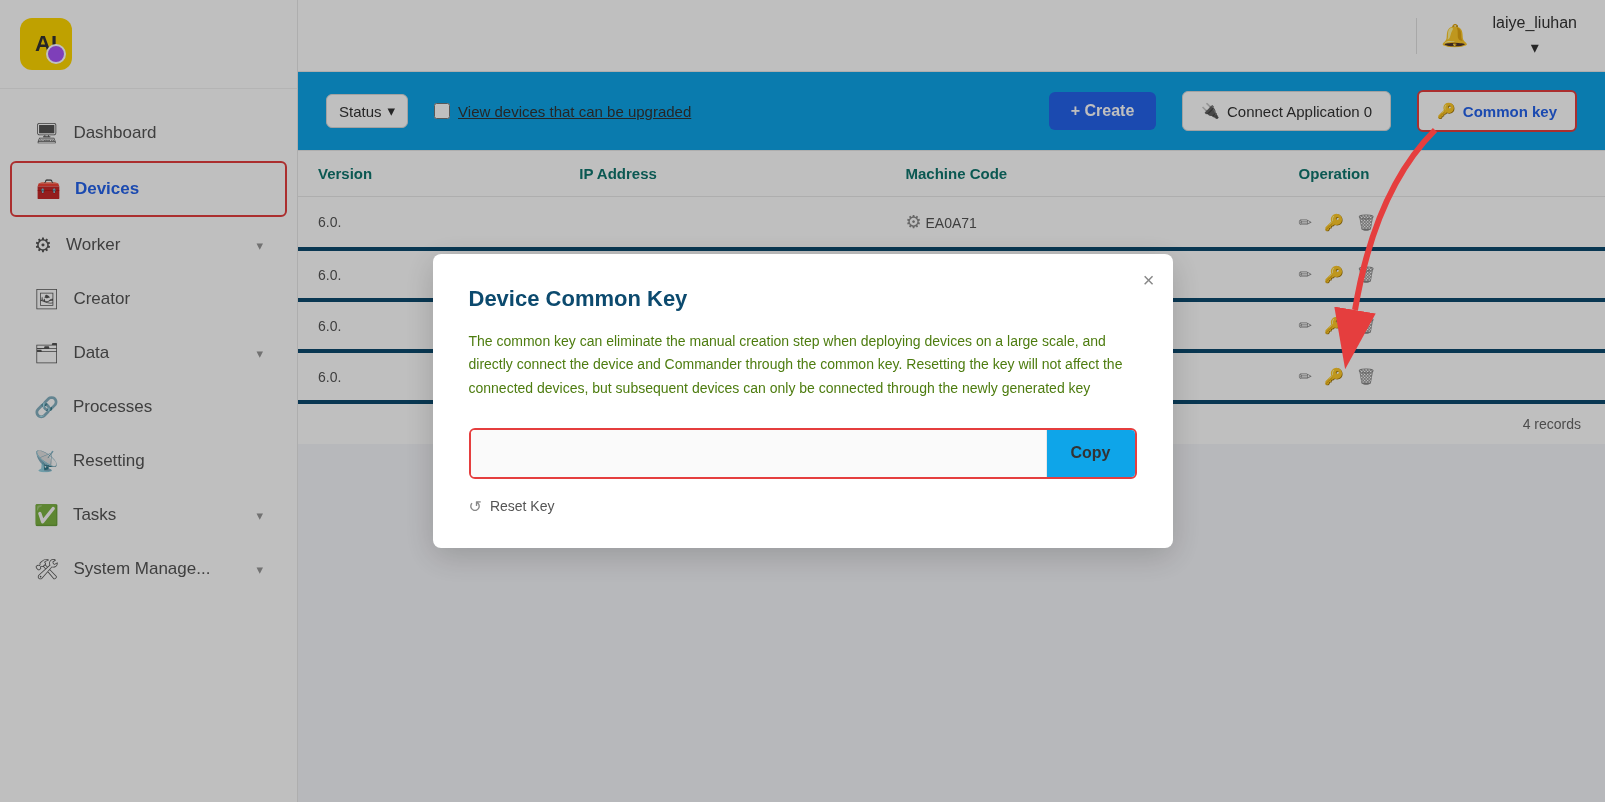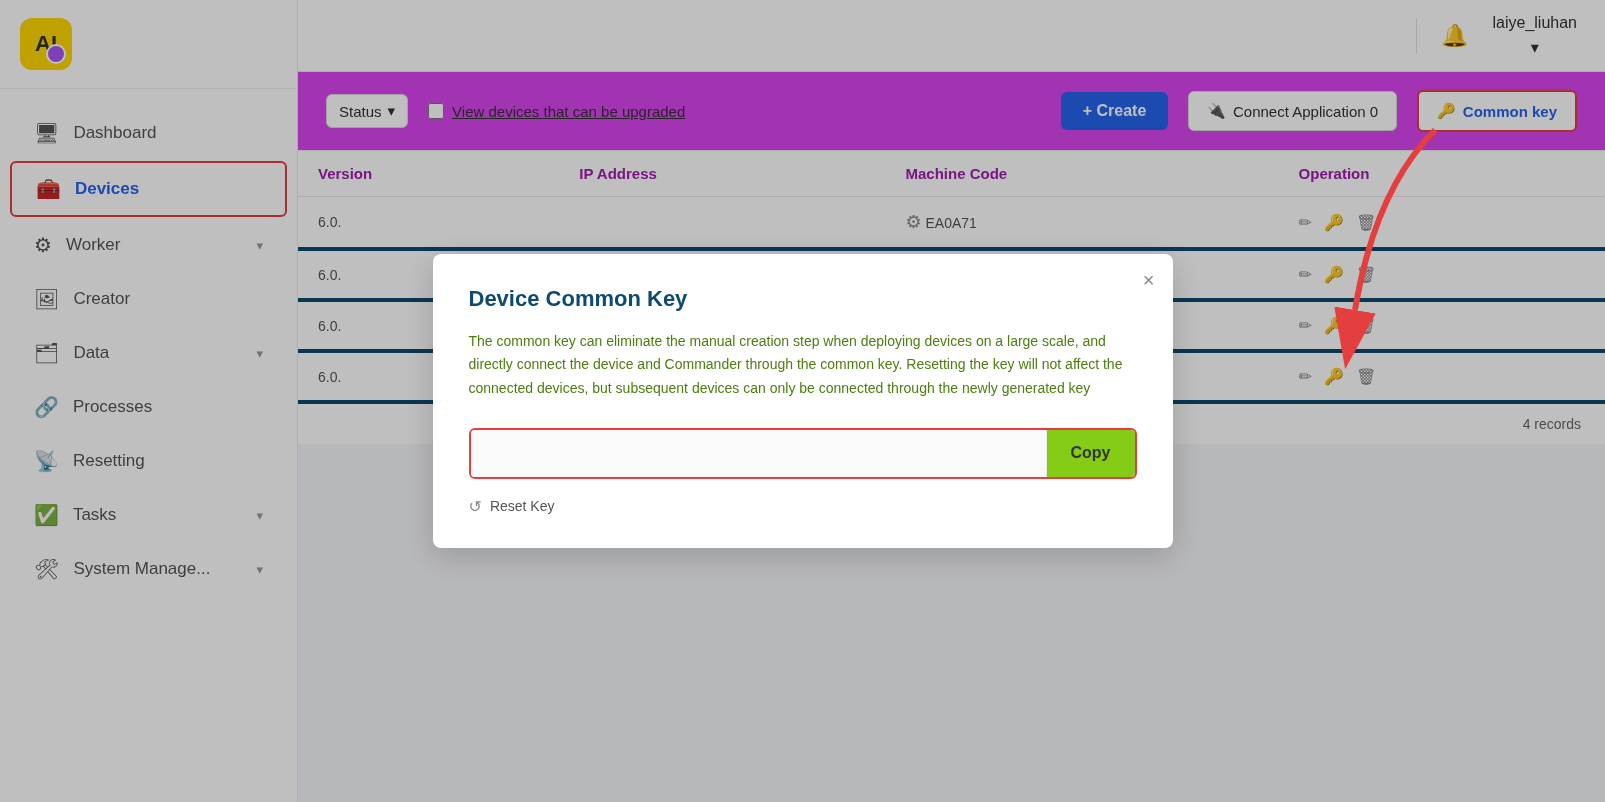--- a/index.html
+++ b/index.html
@@ -118,23 +118,23 @@
       width: 1px;
       height: 36px;
       background: #e0e0e0;
     }
 
     
     .toolbar {
       display: flex;
       align-items: center;
       padding: 18px 28px;
-      background: #d946ef;
+      background: #0ea5e9;
       border-bottom: 1px solid #e8e8e8;
-      gap: 20px;
+      gap: 26px;
     }
     .toolbar-status {
       display: flex;
       align-items: center;
       gap: 6px;
       font-size: 15px;
       color: #333;
       cursor: pointer;
       border: 1px solid #d9d9d9;
       padding: 7px 12px;
@@ -201,21 +201,21 @@
     .data-table {
       width: 100%;
       border-collapse: collapse;
       background: #fff;
     }
     .data-table th {
       padding: 14px 20px;
       text-align: left;
       font-size: 15px;
       font-weight: 600;
-      color: #a21caf;
+      color: #0f766e;
       border-bottom: 1px solid #e8e8e8;
       background: #fff;
     }
     .data-table td {
       padding: 14px 20px;
       font-size: 14px;
       color: #555;
       border-bottom: 4px solid #0c4a6e;
     }
     .table-footer {
@@ -296,21 +296,21 @@
       flex: 1;
       border: none;
       padding: 14px 16px;
       font-size: 16px;
       color: #333;
       background: #fafafa;
       outline: none;
       font-family: monospace;
     }
     .btn-copy {
-      background: #84cc16;
+      background: #0ea5e9;
       border: none;
       border-left: 1px solid #e8e8e8;
       padding: 8px 24px;
       font-size: 16px;
       font-weight: 600;
       color: #333;
       cursor: pointer;
     }
     .reset-key-row {
       display: flex;

